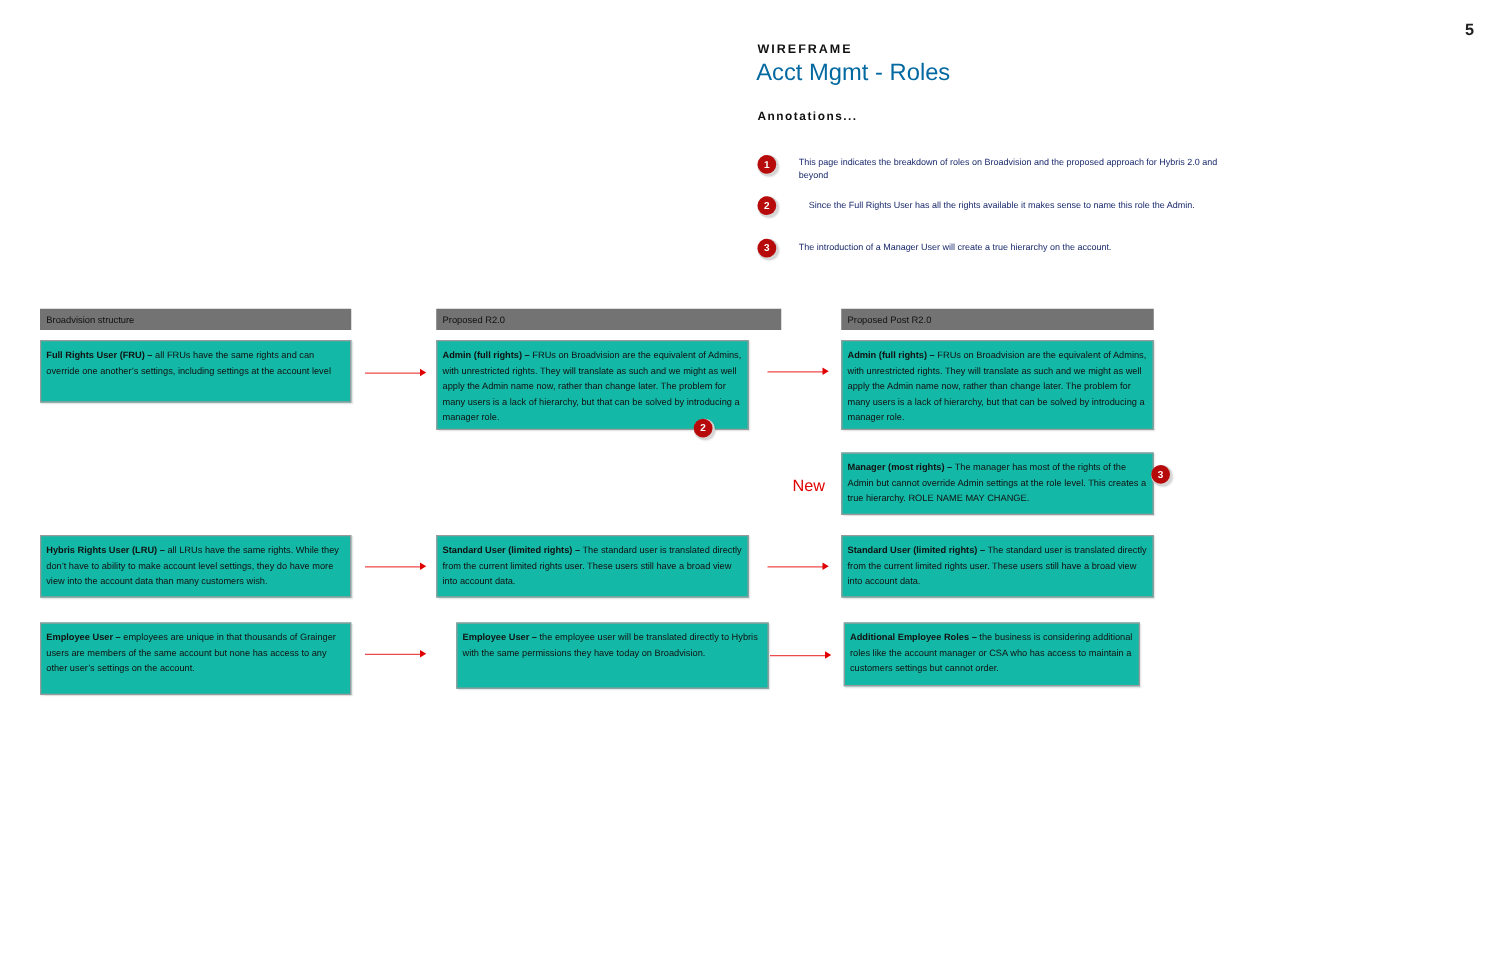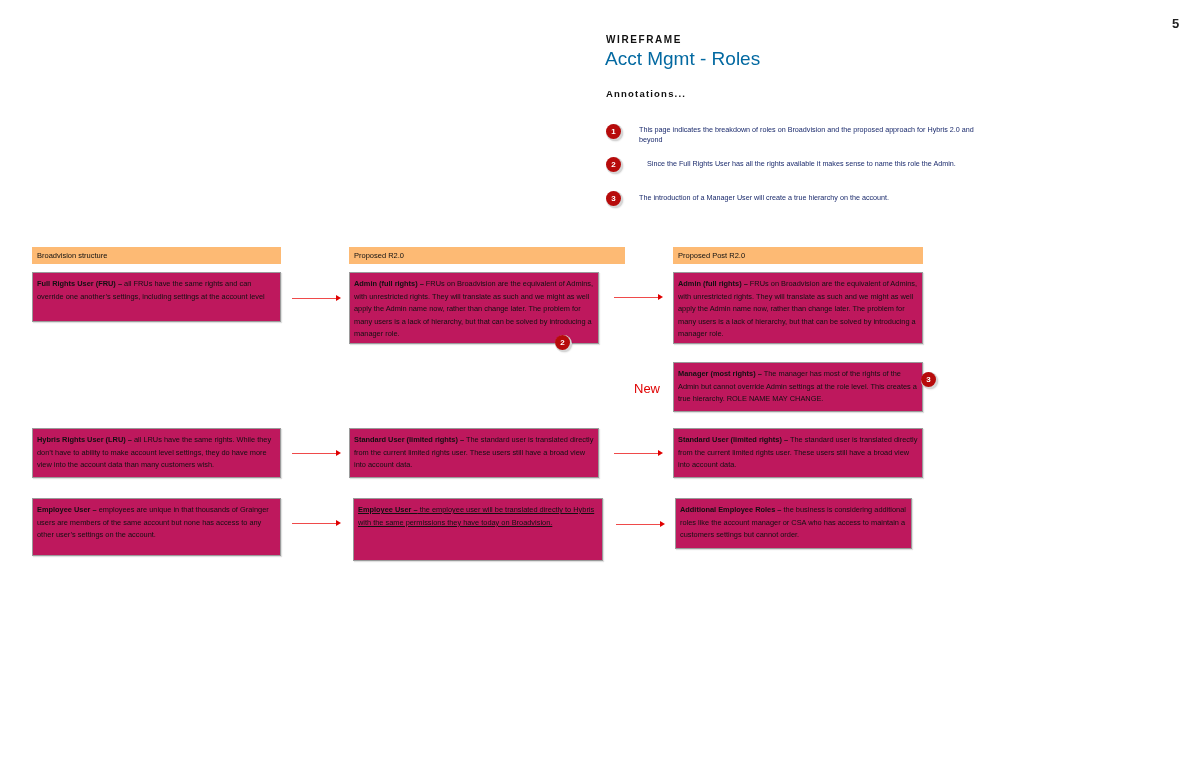--- a/index.html
+++ b/index.html
@@ -17,25 +17,25 @@
   .badge {
     position:absolute; width:15px; height:15px; border-radius:50%;
     background:#b70b0b; color:#fff; font-size:8px; font-weight:bold;
     display:flex; align-items:center; justify-content:center;
     box-shadow: 1px 1px 0 1px #d6d6d6, 2px 2px 2px rgba(0,0,0,0.25);
     font-family:"Liberation Sans", sans-serif;
   }
   .annot-text { position:absolute; left:33px; top:0; font-size:7.2px; line-height:9.5px; color:#1a2a6c; width:345px; }
 
   .col-head {
-    position:absolute; height:17px; background:#fdba74;
+    position:absolute; height:17px; background:#737373;
     font-size:7.5px; line-height:17px; padding-left:5px; color:#111; box-sizing:border-box;
   }
   .box {
-    position:absolute; background:#be185d; border:1px solid #9a9a9a;
+    position:absolute; background:#14b8a6; border:1px solid #9a9a9a;
     box-shadow: 1px 1px 1px rgba(0,0,0,0.12);
     box-sizing:border-box; padding:5px 4px 4px 4px;
     font-size:7.4px; line-height:12.6px; color:#111;
   }
   .box b { font-weight:bold; }
   .arrow { position:absolute; height:1px; background:#ef4a4a; }
   .arrow::after {
     content:""; position:absolute; right:-4px; top:-3px;
     border-left:5px solid #e00000; border-top:3.5px solid transparent; border-bottom:3.5px solid transparent;
   }
@@ -94,19 +94,19 @@
 </div>
 <div class="arrow" style="left:614px;top:453px;width:45px;"></div>
 <div class="box" style="left:673px;top:428px;width:250px;height:50px;">
   <b>Standard User (limited rights) –</b><span> The standard user is translated directly from the current limited rights user. These users still have a broad view into account data.</span>
 </div>
 
 <div class="box" style="left:32px;top:498px;width:249px;height:58px;">
   <b>Employee User –</b><span> employees are unique in that thousands of Grainger users are members of the same account but none has access to any other user’s settings on the account.</span>
 </div>
 <div class="arrow" style="left:292px;top:523px;width:45px;"></div>
-<div class="box" style="left:353px;top:498px;width:250px;height:63px;text-decoration:underline;">
+<div class="box" style="left:365px;top:498px;width:250px;height:53px;">
   <b>Employee User –</b><span> the employee user will be translated directly to Hybris with the same permissions they have today on Broadvision.</span>
 </div>
 <div class="arrow" style="left:616px;top:524px;width:45px;"></div>
 <div class="box" style="left:675px;top:498px;width:237px;height:51px;">
   <b>Additional Employee Roles –</b><span> the business is considering additional roles like the account manager or CSA who has access to maintain a customers settings but cannot order.</span>
 </div>
 
 </body></html>

